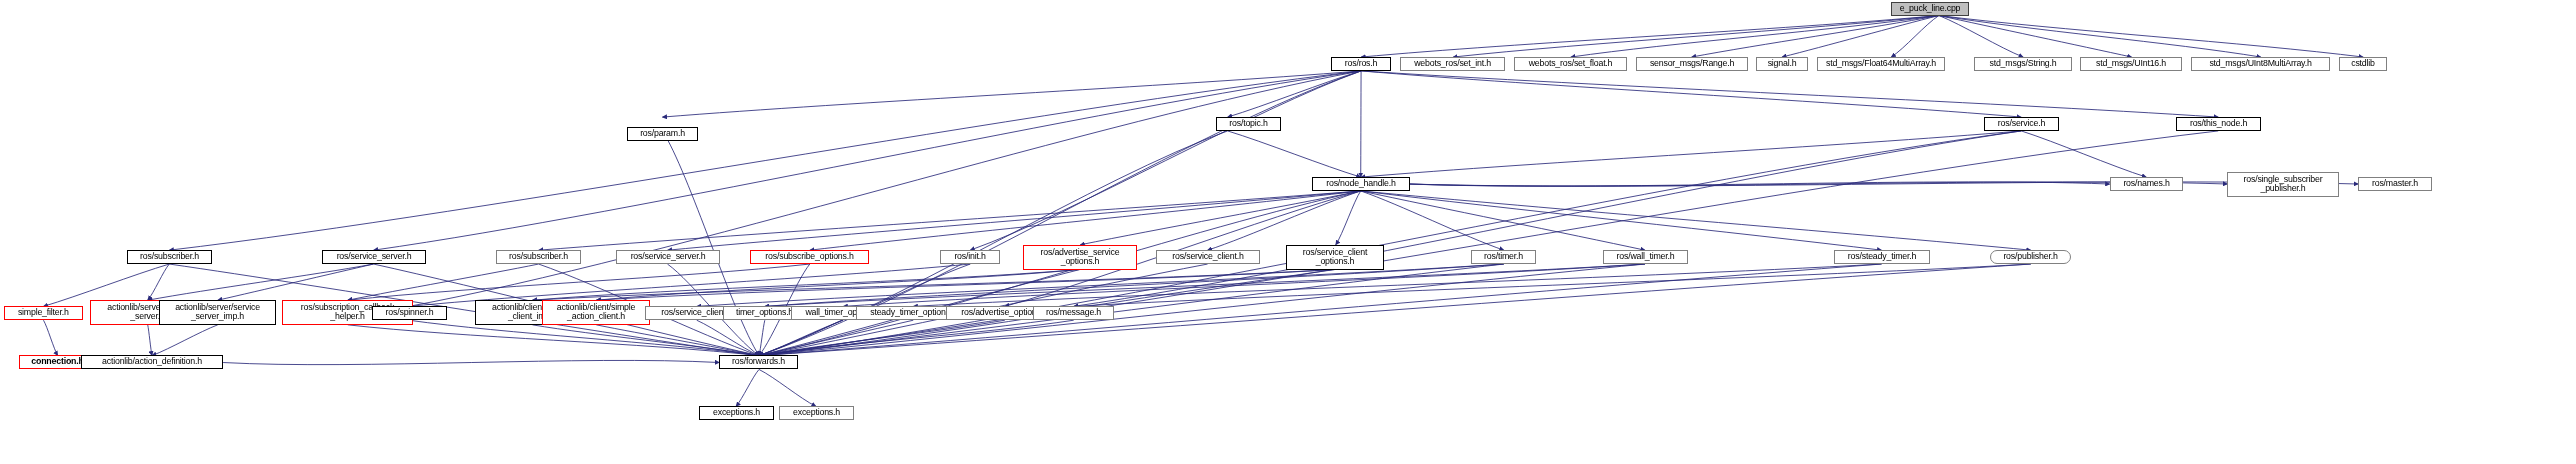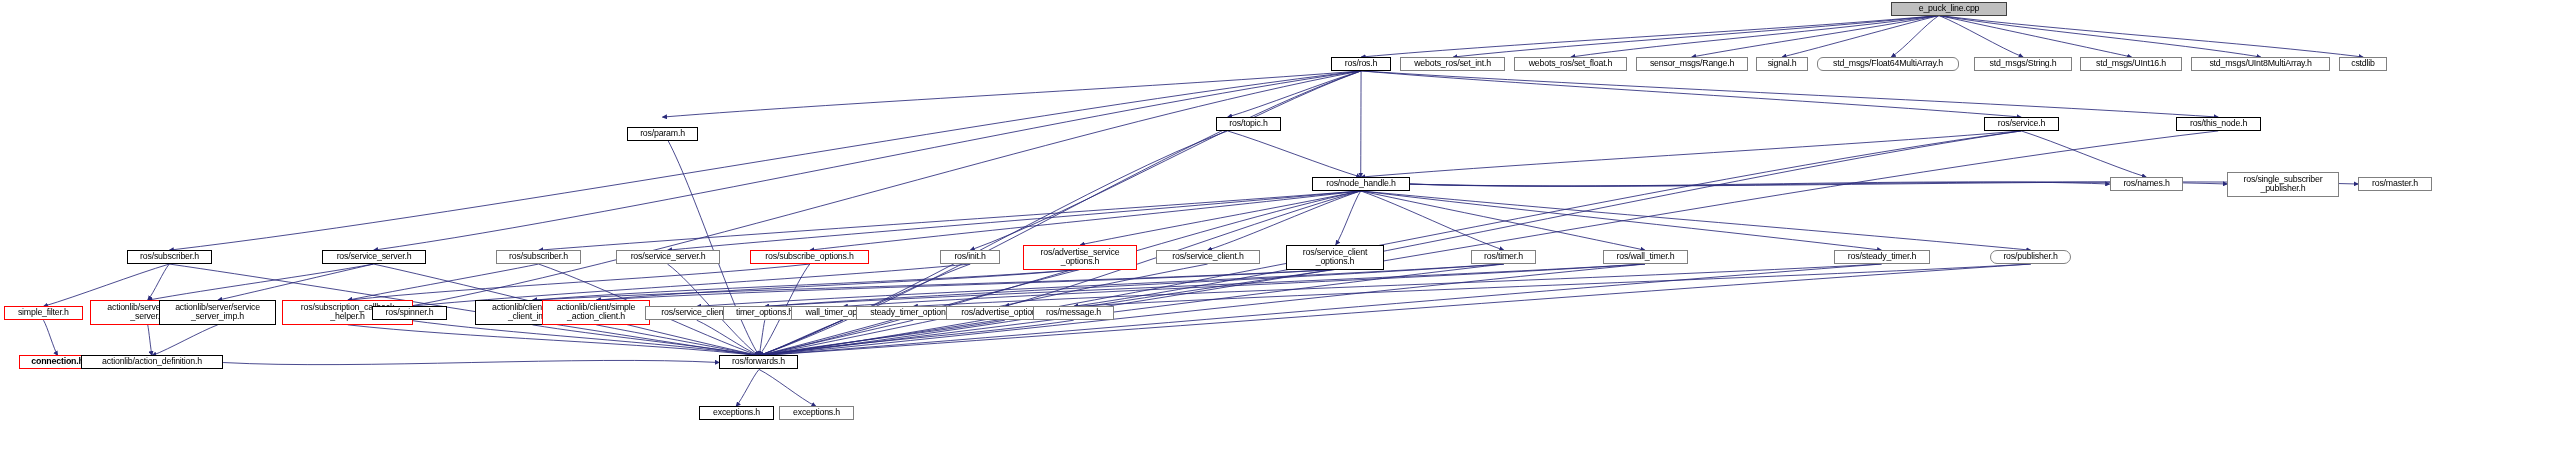--- a/index.html
+++ b/index.html
@@ -153,27 +153,27 @@
         <path d="M 1096 416 C 1065.8875 426.51375, 1016.6125 451.48625, 986.5 462" marker-end="url(#arrow)"></path>
         <path d="M 1187 416 C 1131.8625 428.56125000000003, 1041.6375 449.43874999999997, 986.5 462" marker-end="url(#arrow)"></path>
         <path d="M 1306 416 C 1218.1375 431.23875000000004, 1074.3625 446.76124999999996, 986.5 462" marker-end="url(#arrow)"></path>
         <path d="M 1395.5 416 C 1283.025 433.2525, 1098.975 444.7475, 986.5 462" marker-end="url(#arrow)"></path>
         <path d="M 290 471 C 467.375 480.5, 757.625 461.5, 935 471" marker-end="url(#arrow)"></path>
         <path d="M 986.5 480 C 978.25 489.075, 964.75 518.9250000000001, 956.5 528" marker-end="url(#arrow)"></path>
         <path d="M 986.5 480 C 1006.85 490.065, 1040.15 517.9350000000001, 1060.5 528" marker-end="url(#arrow)"></path>
       </g>
   </svg>
   <div id="nodes">
-      <div class="node root" style="left: 1891px; top: 1.5px; width: 116px; height: 14px; align-items: center;"><span class="lbl">e_puck_line.cpp</span></div>
+      <div class="node root" style="left: 1891px; top: 1.5px; width: 78px; height: 14px; align-items: center;"><span class="lbl">e_puck_line.cpp</span></div>
       <div class="node black" style="left: 1331px; top: 57px; width: 60px; height: 14px;"><span class="lbl">ros/ros.h</span></div>
       <div class="node gray" style="left: 1400px; top: 57px; width: 105px; height: 14px;"><span class="lbl">webots_ros/set_int.h</span></div>
       <div class="node gray" style="left: 1514px; top: 57px; width: 113px; height: 14px;"><span class="lbl">webots_ros/set_float.h</span></div>
       <div class="node gray" style="left: 1636px; top: 57px; width: 112px; height: 14px;"><span class="lbl">sensor_msgs/Range.h</span></div>
       <div class="node gray" style="left: 1756px; top: 57px; width: 52px; height: 14px;"><span class="lbl">signal.h</span></div>
-      <div class="node gray" style="left: 1817px; top: 57px; width: 142px; height: 14px; border-radius: 6px;"><span class="lbl">std_msgs/Float64MultiArray.h</span></div>
+      <div class="node gray" style="left: 1817px; top: 57px; width: 128px; height: 14px;"><span class="lbl">std_msgs/Float64MultiArray.h</span></div>
       <div class="node gray" style="left: 1974px; top: 57px; width: 98px; height: 14px;"><span class="lbl">std_msgs/String.h</span></div>
       <div class="node gray" style="left: 2080px; top: 57px; width: 102px; height: 14px;"><span class="lbl">std_msgs/UInt16.h</span></div>
       <div class="node gray" style="left: 2191px; top: 57px; width: 139px; height: 14px;"><span class="lbl">std_msgs/UInt8MultiArray.h</span></div>
       <div class="node gray" style="left: 2339px; top: 57px; width: 48px; height: 14px;"><span class="lbl">cstdlib</span></div>
       <div class="node black" style="left: 627px; top: 127px; width: 71px; height: 14px;"><span class="lbl">ros/param.h</span></div>
       <div class="node black" style="left: 1195px; top: 117px; width: 65px; height: 14px; margin-left: 21px;"><span class="lbl">ros/topic.h</span></div>
       <div class="node black" style="left: 1984px; top: 117px; width: 75px; height: 14px;"><span class="lbl">ros/service.h</span></div>
       <div class="node black" style="left: 2176px; top: 117px; width: 85px; height: 14px;"><span class="lbl">ros/this_node.h</span></div>
       <div class="node black" style="left: 1312px; top: 177px; width: 98px; height: 14px;"><span class="lbl">ros/node_handle.h</span></div>
       <div class="node gray" style="left: 2110px; top: 177px; width: 73px; height: 14px;"><span class="lbl">ros/names.h</span></div>

